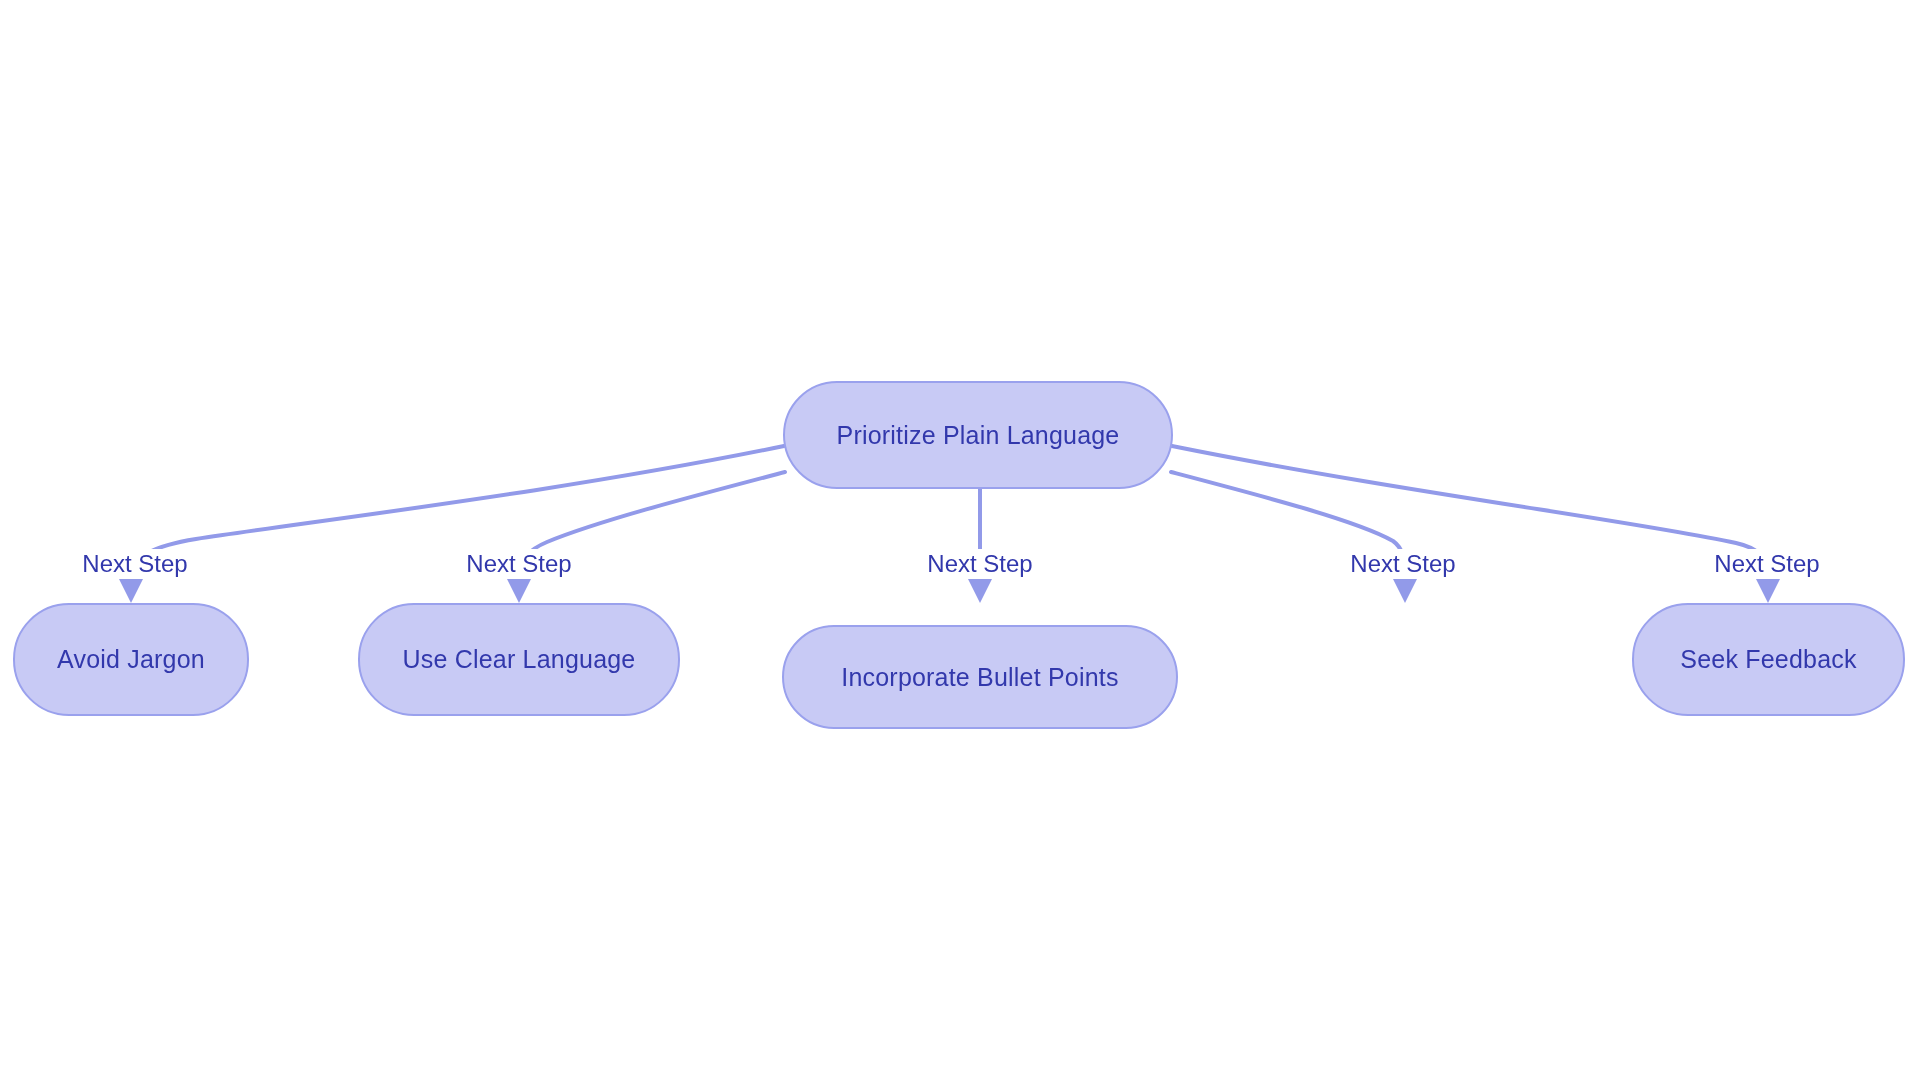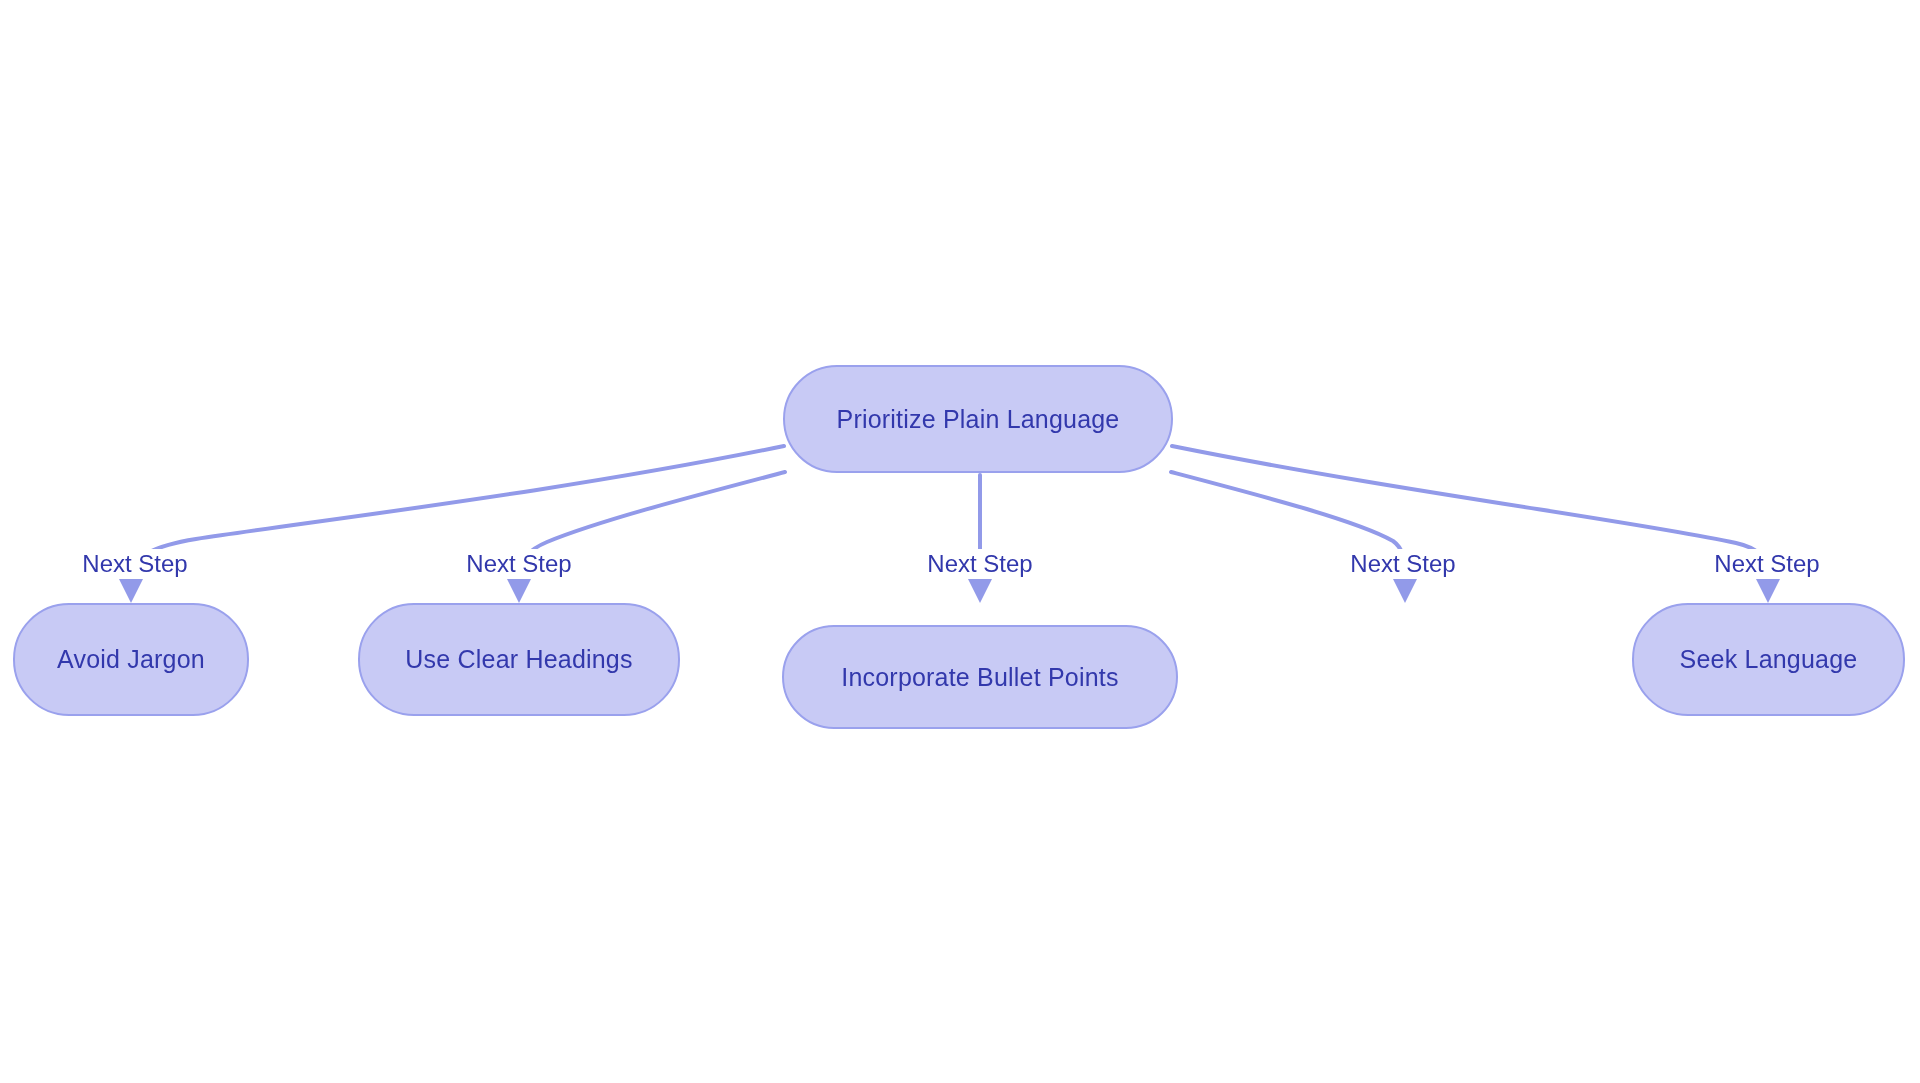--- a/index.html
+++ b/index.html
@@ -40,21 +40,21 @@
     align-items: center;
     justify-content: center;
     background: var(--node-fill);
     border: 2px solid var(--node-border);
     color: var(--node-text);
     font-size: 25px;
     letter-spacing: 0.2px;
     white-space: nowrap;
     text-align: center;
   }
-  .node.root  { left: 783px;  top: 365px; width: 390px; height: 108px; border-radius: 54px; }
+  .node.root  { left: 783px;  top: 381px; width: 390px; height: 108px; border-radius: 54px; }
   .node.c1    { left: 13px;   top: 603px; width: 236px; height: 113px; border-radius: 56px; }
   .node.c2    { left: 358px;  top: 603px; width: 322px; height: 113px; border-radius: 56px; }
   .node.c3    { left: 782px;  top: 625px; width: 396px; height: 104px; border-radius: 56px; justify-content: center; }
   .node.c4    { left: 1275px; top: 603px; width: 260px; height: 113px; border-radius: 56px; }
   .node.c5    { left: 1632px; top: 603px; width: 273px; height: 113px; border-radius: 56px; }
   .edge-label {
     position: absolute;
     top: 549px;
     transform: translateX(-50%);
     background: var(--bg);
@@ -95,30 +95,30 @@
 
   <div class="node root">
     <span>Prioritize Plain Language</span>
   </div>
 
   <div class="node c1">
     <span>Avoid Jargon</span>
   </div>
 
   <div class="node c2">
-    <span>Use Clear Headings</span>
+    <span>Use Clear Language</span>
   </div>
 
   <div class="node c3">
     <span>Incorporate Bullet Points</span>
   </div>
 
 
   <div class="node c5">
-    <span>Seek Language</span>
+    <span>Seek Feedback</span>
   </div>
 
   <div class="edge-label l1">Next Step</div>
   <div class="edge-label l2">Next Step</div>
   <div class="edge-label l3">Next Step</div>
   <div class="edge-label l4">Next Step</div>
   <div class="edge-label l5">Next Step</div>
 
 </div>
 

